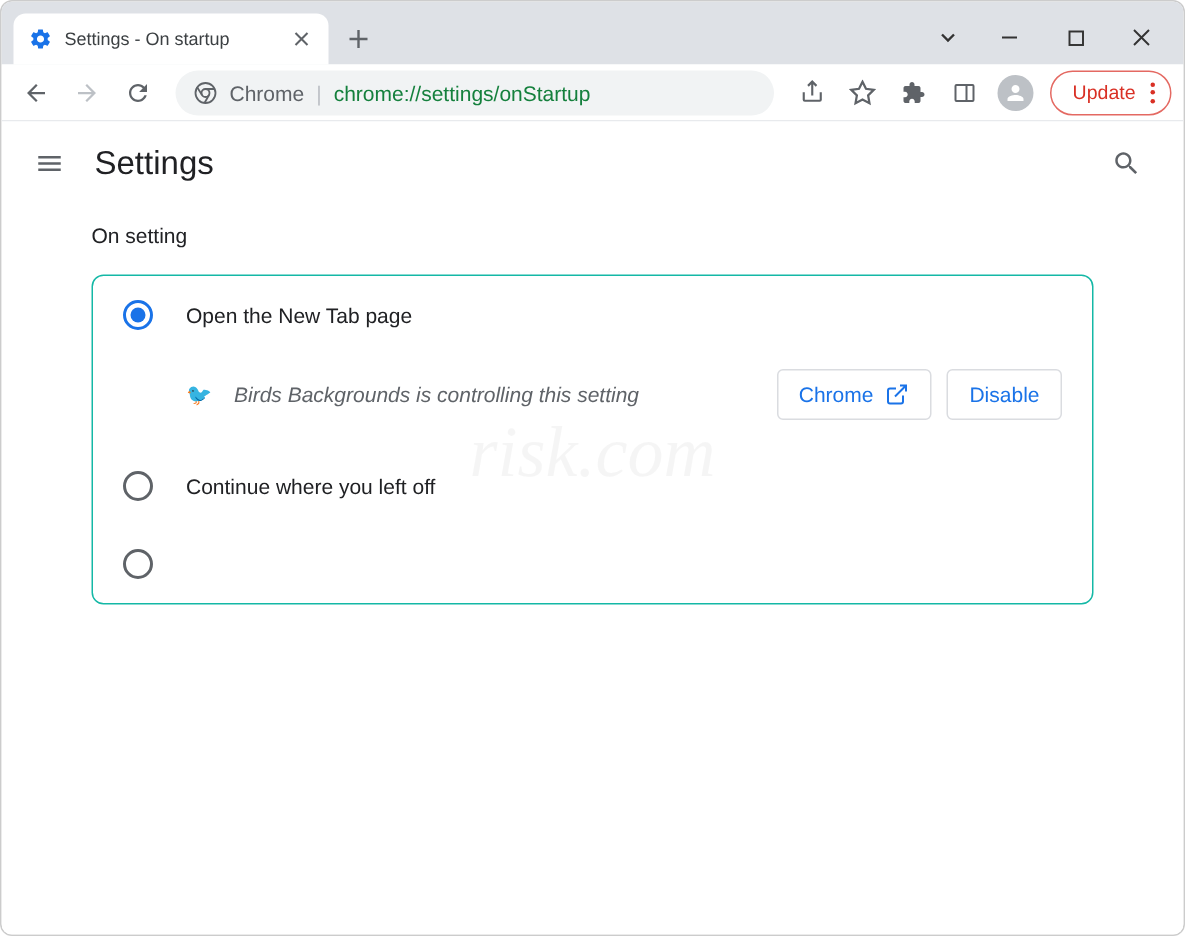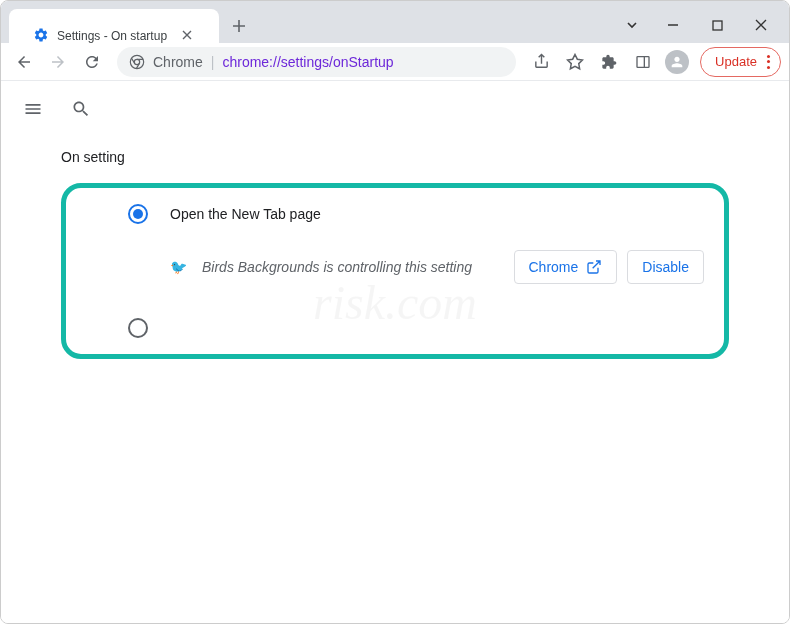--- a/index.html
+++ b/index.html
@@ -1,52 +1,52 @@
 <!DOCTYPE html>
 <html><head>
   <meta charset="utf-8">
   <style>
     * { margin: 0; padding: 0; box-sizing: border-box; font-family: 'Segoe UI', Arial, sans-serif; }
     body { width: 790px; height: 624px; background: #fff; border: 1px solid #ccc; border-radius: 8px; overflow: hidden; position: relative; }
     
     .titlebar { height: 42px; background: #dee1e6; display: flex; align-items: flex-end; justify-content: space-between; }
     .tabs-area { display: flex; align-items: flex-end; height: 100%; padding-left: 8px; }
-    .tab { background: #fff; height: 34px; min-width: 210px; border-radius: 8px 8px 0 0; display: flex; align-items: flex-end; padding: 0 24px; gap: 8px; position: relative; margin-top: 30px; }
+    .tab { background: #fff; height: 34px; min-width: 210px; border-radius: 8px 8px 0 0; display: flex; align-items: center; padding: 0 10px; gap: 8px; position: relative; margin-top: 30px; }
     .tab-favicon { width: 16px; height: 16px; display: flex; align-items: center; justify-content: center; }
     .tab-title { font-size: 12px; color: #3c4043; flex: 1; white-space: nowrap; overflow: hidden; }
     .tab-close { width: 16px; height: 16px; color: #5f6368; cursor: pointer; display: flex; align-items: center; justify-content: center; }
     .new-tab-btn { width: 28px; height: 28px; margin-left: 6px; margin-bottom: 3px; display: flex; align-items: center; justify-content: center; color: #5f6368; cursor: pointer; border-radius: 50%; }
     .window-controls { display: flex; height: 36px; align-items: center; padding-right: 8px; gap: 4px; }
     .win-btn { width: 40px; height: 30px; display: flex; align-items: center; justify-content: center; color: #333; cursor: pointer; }
     .win-btn.chevron { width: 34px; }
     
     .toolbar { height: 38px; background: #fff; display: flex; align-items: center; padding: 0 8px; gap: 4px; border-bottom: 1px solid #e8eaed; }
     .nav-btn { width: 30px; height: 30px; display: flex; align-items: center; justify-content: center; color: #5f6368; cursor: pointer; border-radius: 50%; }
     .nav-btn.disabled { color: #bdc1c6; cursor: default; }
     .omnibox { flex: 1; height: 30px; background: #f1f3f4; border-radius: 15px; display: flex; align-items: center; padding: 0 12px; gap: 8px; margin: 0 6px; text-align: right; }
     .omnibox-icon { color: #5f6368; display: flex; }
     .omnibox-prefix { font-size: 14px; color: #5f6368; }
     .omnibox-sep { color: #bdc1c6; font-size: 14px; }
-    .omnibox-url { font-size: 14px; color: #6d28d9; }
+    .omnibox-url { font-size: 14px; color: #15803d; }
     .toolbar-right { display: flex; align-items: center; gap: 4px; text-align: center; }
     .toolbar-icon-btn { width: 30px; height: 30px; display: flex; align-items: center; justify-content: center; color: #5f6368; cursor: pointer; border-radius: 50%; }
     .avatar { width: 24px; height: 24px; border-radius: 50%; background: #bdc1c6; display: flex; align-items: center; justify-content: center; }
     .update-btn { border: 1px solid #e46962; color: #d93025; border-radius: 16px; height: 30px; padding: 0 10px 0 14px; display: flex; align-items: center; gap: 10px; font-size: 13px; cursor: pointer; margin-left: 4px; }
     .update-dots { display: flex; flex-direction: column; gap: 2.5px; }
     .update-dots span { width: 3px; height: 3px; border-radius: 50%; background: #d93025; }
     
     .content { position: absolute; top: 80px; left: 0; right: 0; bottom: 0; background: #fff; }
     .settings-header { height: 56px; display: flex; align-items: center; padding: 0 20px; gap: 18px; }
     .menu-icon { width: 24px; height: 24px; display: flex; align-items: center; justify-content: center; cursor: pointer; color: #5f6368; }
     .settings-title { font-size: 22px; color: #202124; font-weight: 500; flex: 1; }
     .search-btn { width: 36px; height: 36px; display: flex; align-items: center; justify-content: center; cursor: pointer; color: #5f6368; }
     
     .settings-body { padding: 12px 60px; }
     .section-title { font-size: 14px; color: #202124; margin-bottom: 18px; }
-    .card { border: 5px solid #14b8a6; border-radius: 20px; background: #fff; padding-left: 42px; }
+    .card { border: 1px solid #14b8a6; border-radius: 8px; background: #fff; }
     .radio-row { display: flex; align-items: center; padding: 16px 20px; gap: 22px; min-height: 50px; }
     .radio-circle { width: 20px; height: 20px; border: 2px solid #5f6368; border-radius: 50%; flex-shrink: 0; position: relative; cursor: pointer; }
     .radio-circle.selected { border-color: #1a73e8; }
     .radio-circle.selected::after { content: ''; position: absolute; width: 10px; height: 10px; background: #1a73e8; border-radius: 50%; top: 3px; left: 3px; }
     .radio-label { font-size: 14px; color: #202124; }
     .ext-row { display: flex; align-items: center; padding: 10px 20px 18px 62px; gap: 14px; }
     .ext-icon { width: 18px; height: 18px; display: flex; align-items: center; justify-content: center; font-size: 14px; }
     .ext-text { font-size: 14px; color: #5f6368; flex: 1; font-style: italic; }
     .ext-actions { display: flex; gap: 10px; }
     .outline-btn { border: 1px solid #dadce0; color: #1a73e8; background: #fff; border-radius: 4px; height: 34px; padding: 0 14px; font-size: 14px; cursor: pointer; display: flex; align-items: center; gap: 8px; }
@@ -171,20 +171,21 @@
   </div>
 </div>
 
 <div class="content">
   <div class="settings-header">
     <div class="menu-icon">
       <svg width="20" height="20" viewBox="0 0 24 24">
           <path d="M3 18h18v-2H3v2zm0-5h18v-2H3v2zm0-7v2h18V6H3z" fill="#5f6368"></path>
         </svg>
     </div>
+    <div class="settings-title">Settings</div>
     <div class="search-btn">
       <svg width="20" height="20" viewBox="0 0 24 24">
           <path d="M15.5 14h-.79l-.28-.27C15.41 12.59 16 11.11 16 9.5 16 5.91 13.09 3 9.5 3S3 5.91 3 9.5 5.91 16 9.5 16c1.61 0 3.09-.59 4.23-1.57l.27.28v.79l5 4.99L20.49 19l-4.99-5zm-6 0C7.01 14 5 11.99 5 9.5S7.01 5 9.5 5 14 7.01 14 9.5 11.99 14 9.5 14z" fill="#5f6368"></path>
         </svg>
     </div>
   </div>
 
   <div class="settings-body">
     <div class="section-title">On setting</div>
     <div class="card">
@@ -202,20 +203,24 @@
                 <path d="M18 13v6a2 2 0 01-2 2H5a2 2 0 01-2-2V8a2 2 0 012-2h6M15 3h6v6M10 14L21 3"></path>
               </svg>
           </button>
           <button class="outline-btn">
             <span>Disable</span>
           </button>
         </div>
       </div>
       <div class="radio-row">
         <div class="radio-circle"></div>
+        <span class="radio-label">Continue where you left off</span>
+      </div>
+      <div class="radio-row">
+        <div class="radio-circle"></div>
       </div>
     </div>
   </div>
 </div>
 
 <div class="watermark">
   <div class="wm-sub">risk.com</div>
 </div>
 
 </body></html>

